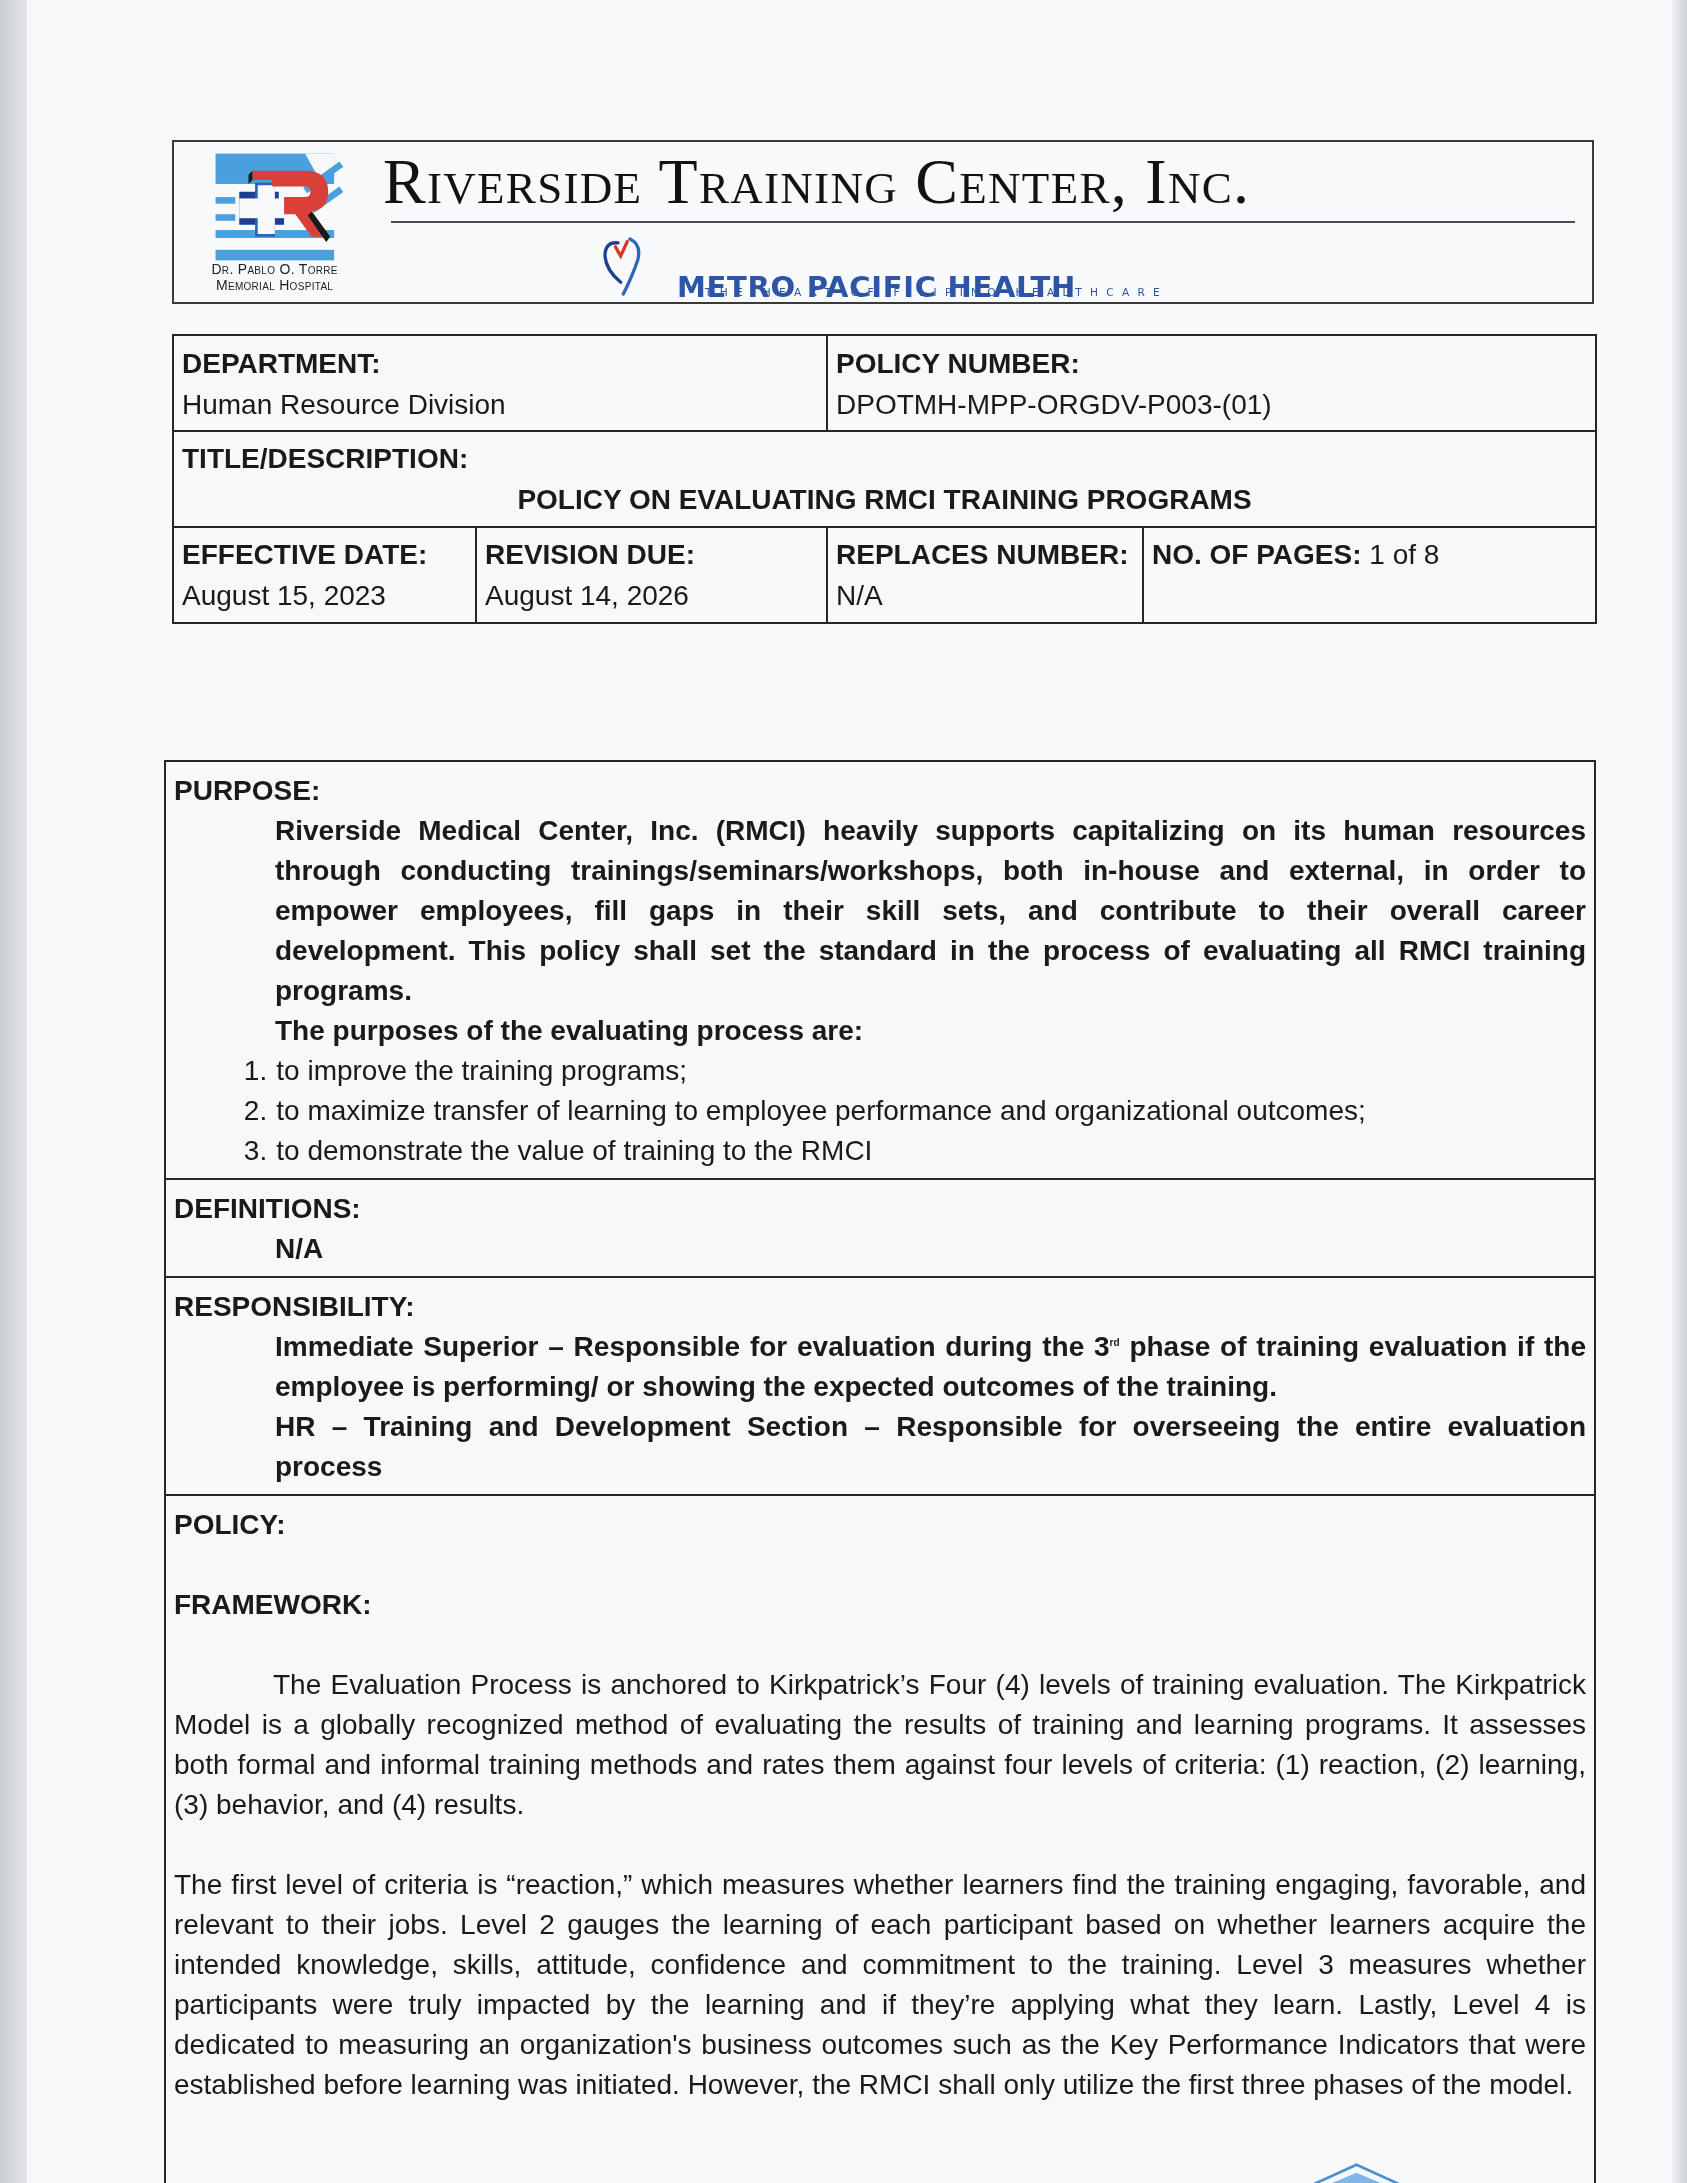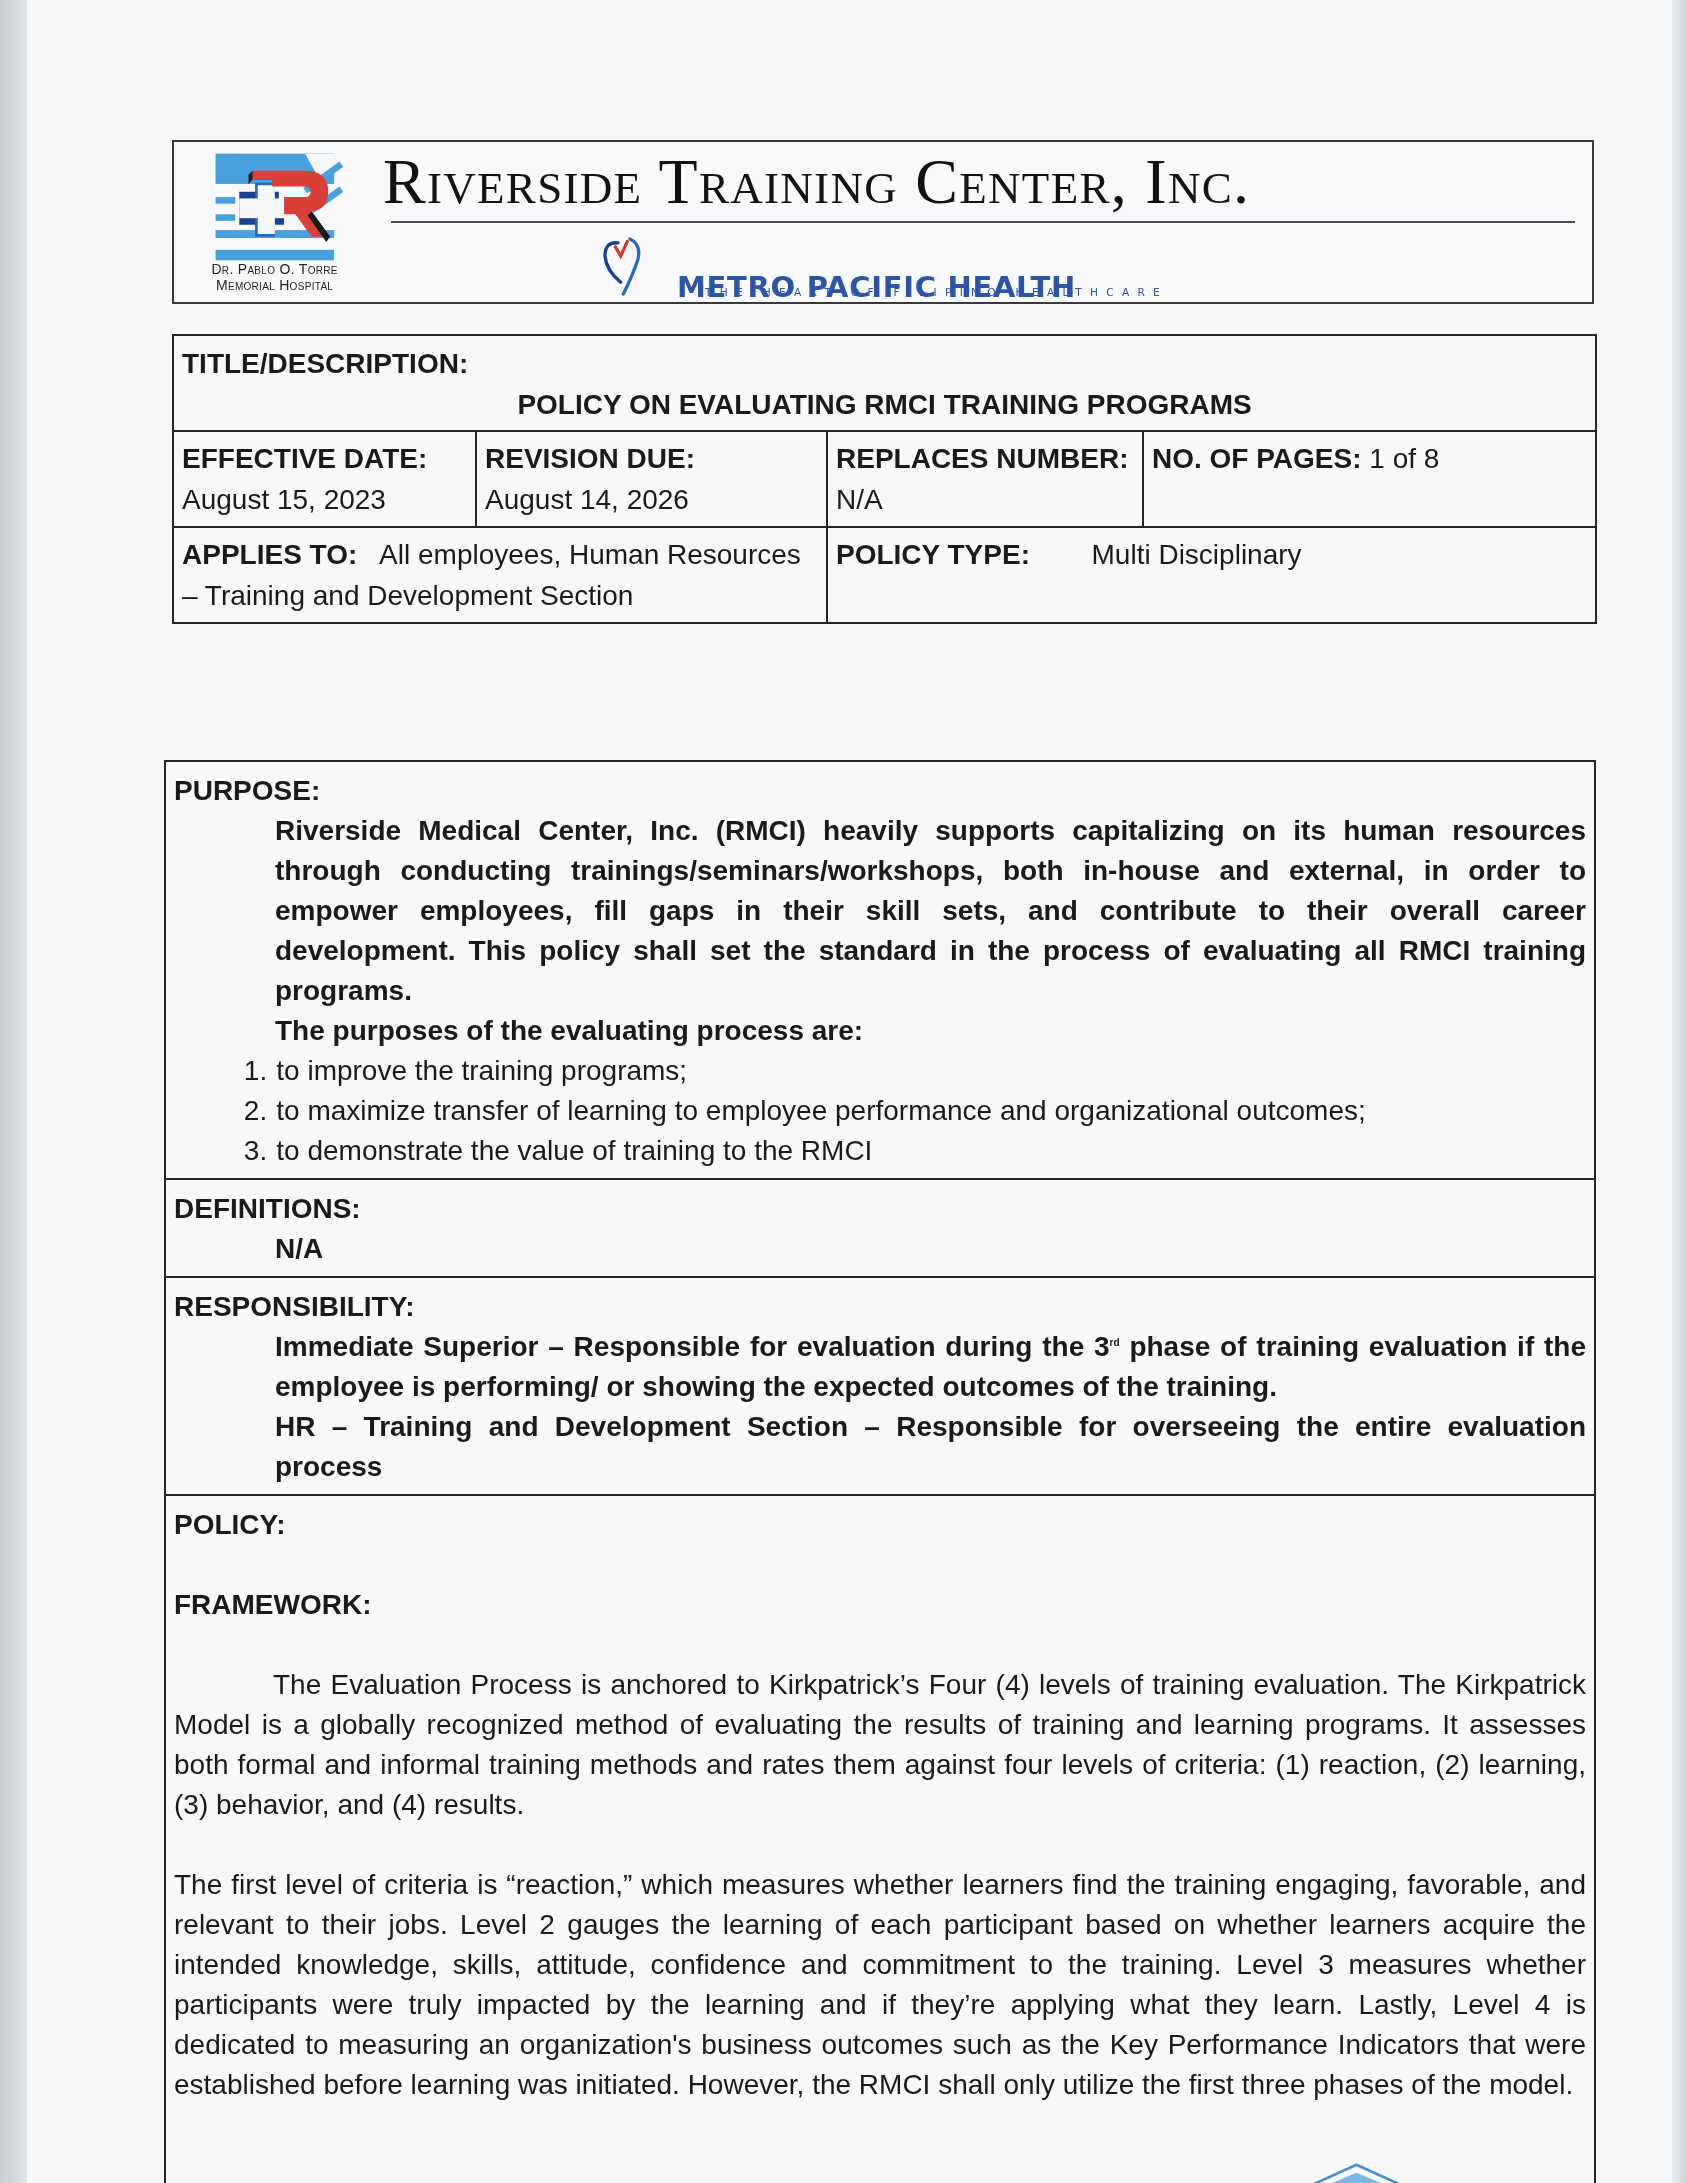--- a/index.html
+++ b/index.html
@@ -130,20 +130,30 @@
 </div>
 
 <table class="info-table">
   <colgroup>
     <col style="width:303px">
       <col style="width:351px">
       <col style="width:316px">
       <col style="width:453px">
   </colgroup>
   <tbody>
+      <tr>
+    <td colspan="2">
+      <div class="lbl">DEPARTMENT:</div>
+      <div>Human Resource Division</div>
+    </td>
+    <td colspan="2">
+      <div class="lbl">POLICY NUMBER:</div>
+      <div>DPOTMH-MPP-ORGDV-P003-(01)</div>
+    </td>
+  </tr>
   <tr>
     <td colspan="4">
       <div class="lbl">TITLE/DESCRIPTION:</div>
       <div class="center-title">POLICY ON EVALUATING RMCI TRAINING PROGRAMS</div>
     </td>
   </tr>
   <tr>
     <td>
       <div class="lbl">EFFECTIVE DATE:</div>
       <div>August 15, 2023</div>
@@ -152,34 +162,20 @@
       <div class="lbl">REVISION DUE:</div>
       <div>August 14, 2026</div>
     </td>
     <td>
       <div class="lbl">REPLACES NUMBER:</div>
       <div>N/A</div>
     </td>
     <td>
       <span class="lbl">NO. OF PAGES:</span>
       <span>1 of 8</span>
-    </td>
-  </tr>
-  <tr>
-    <td colspan="2">
-      <div>
-        <span class="lbl">APPLIES TO:</span>&nbsp;&nbsp;
-        <span>All employees, Human Resources</span>
-      </div>
-      <div>– Training and Development Section</div>
-    </td>
-    <td colspan="2">
-      <span class="lbl">POLICY TYPE:</span>
-      <span style="display:inline-block;width:46px"></span>
-      <span>Multi Disciplinary</span>
     </td>
   </tr>
 </tbody>
   </table>
 
 <div class="body-box">
   <div class="section">
     <div class="sec-head">PURPOSE:</div>
     <div class="indent justify">Riverside Medical Center, Inc. (RMCI) heavily supports capitalizing on its human resources through conducting trainings/seminars/workshops, both in-house and external, in order to empower employees, fill gaps in their skill sets, and contribute to their overall career development. This policy shall set the standard in the process of evaluating all RMCI training programs.</div>
     <div class="indent">The purposes of the evaluating process are:</div>

